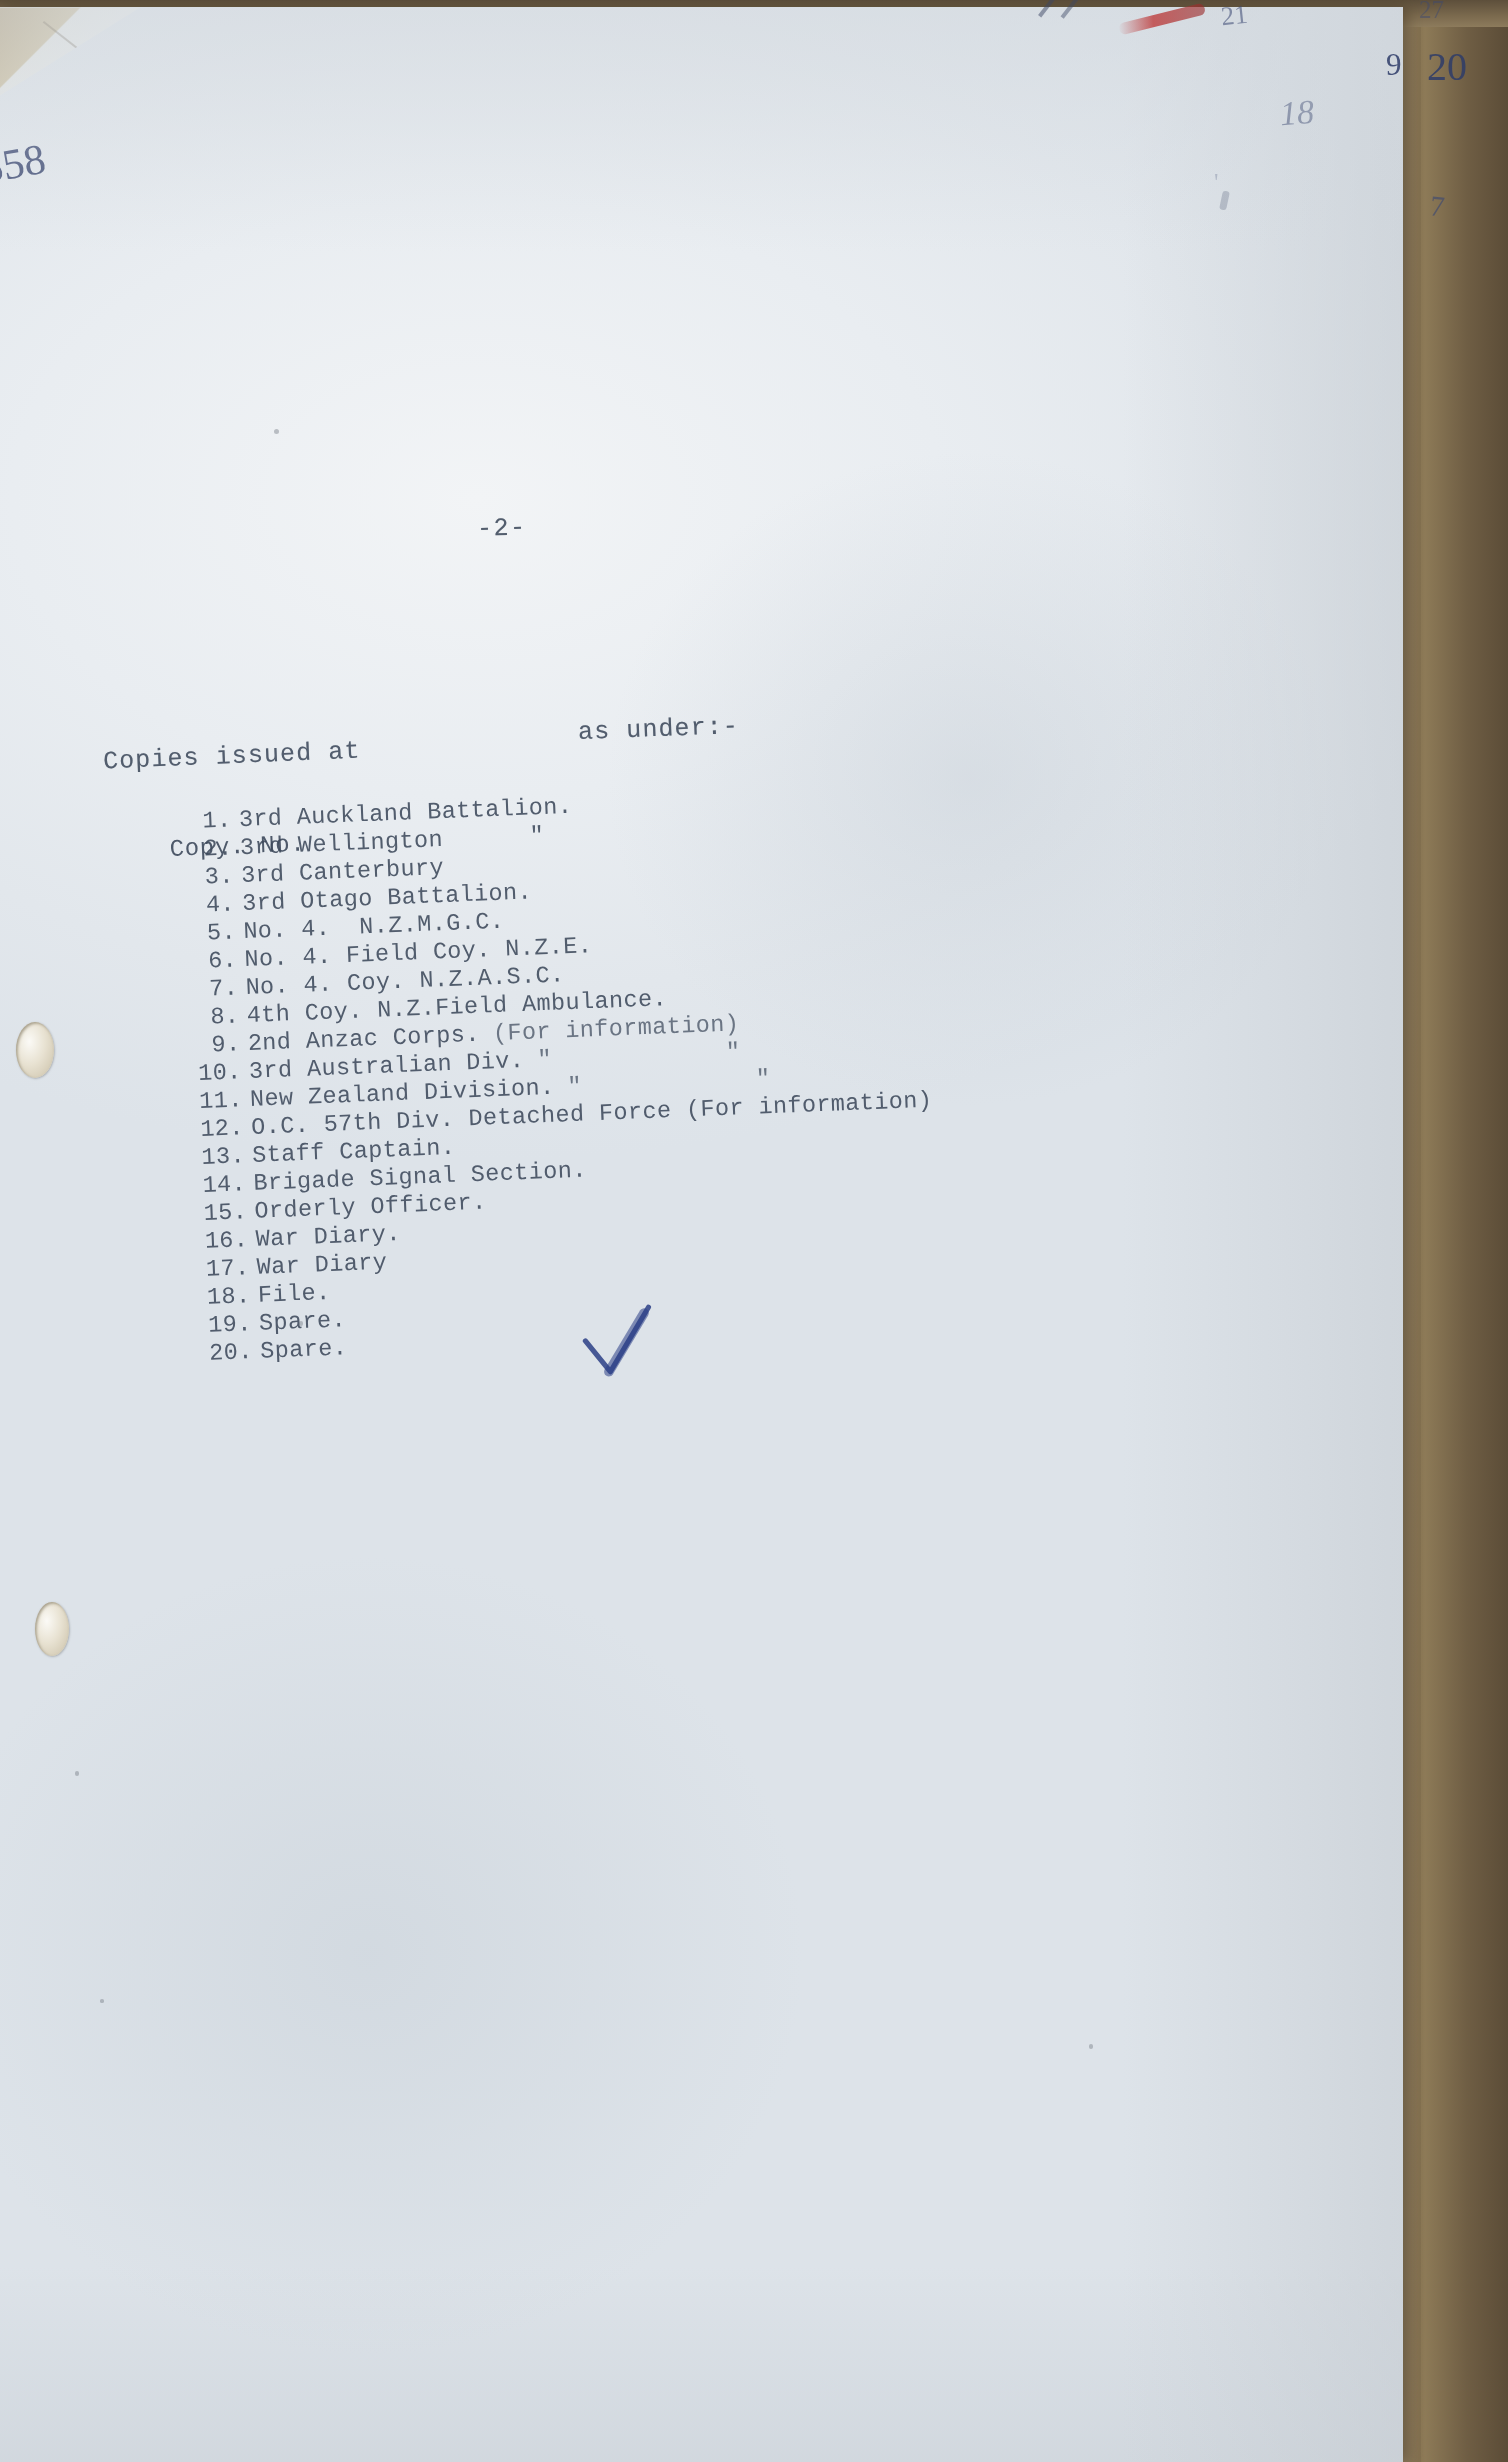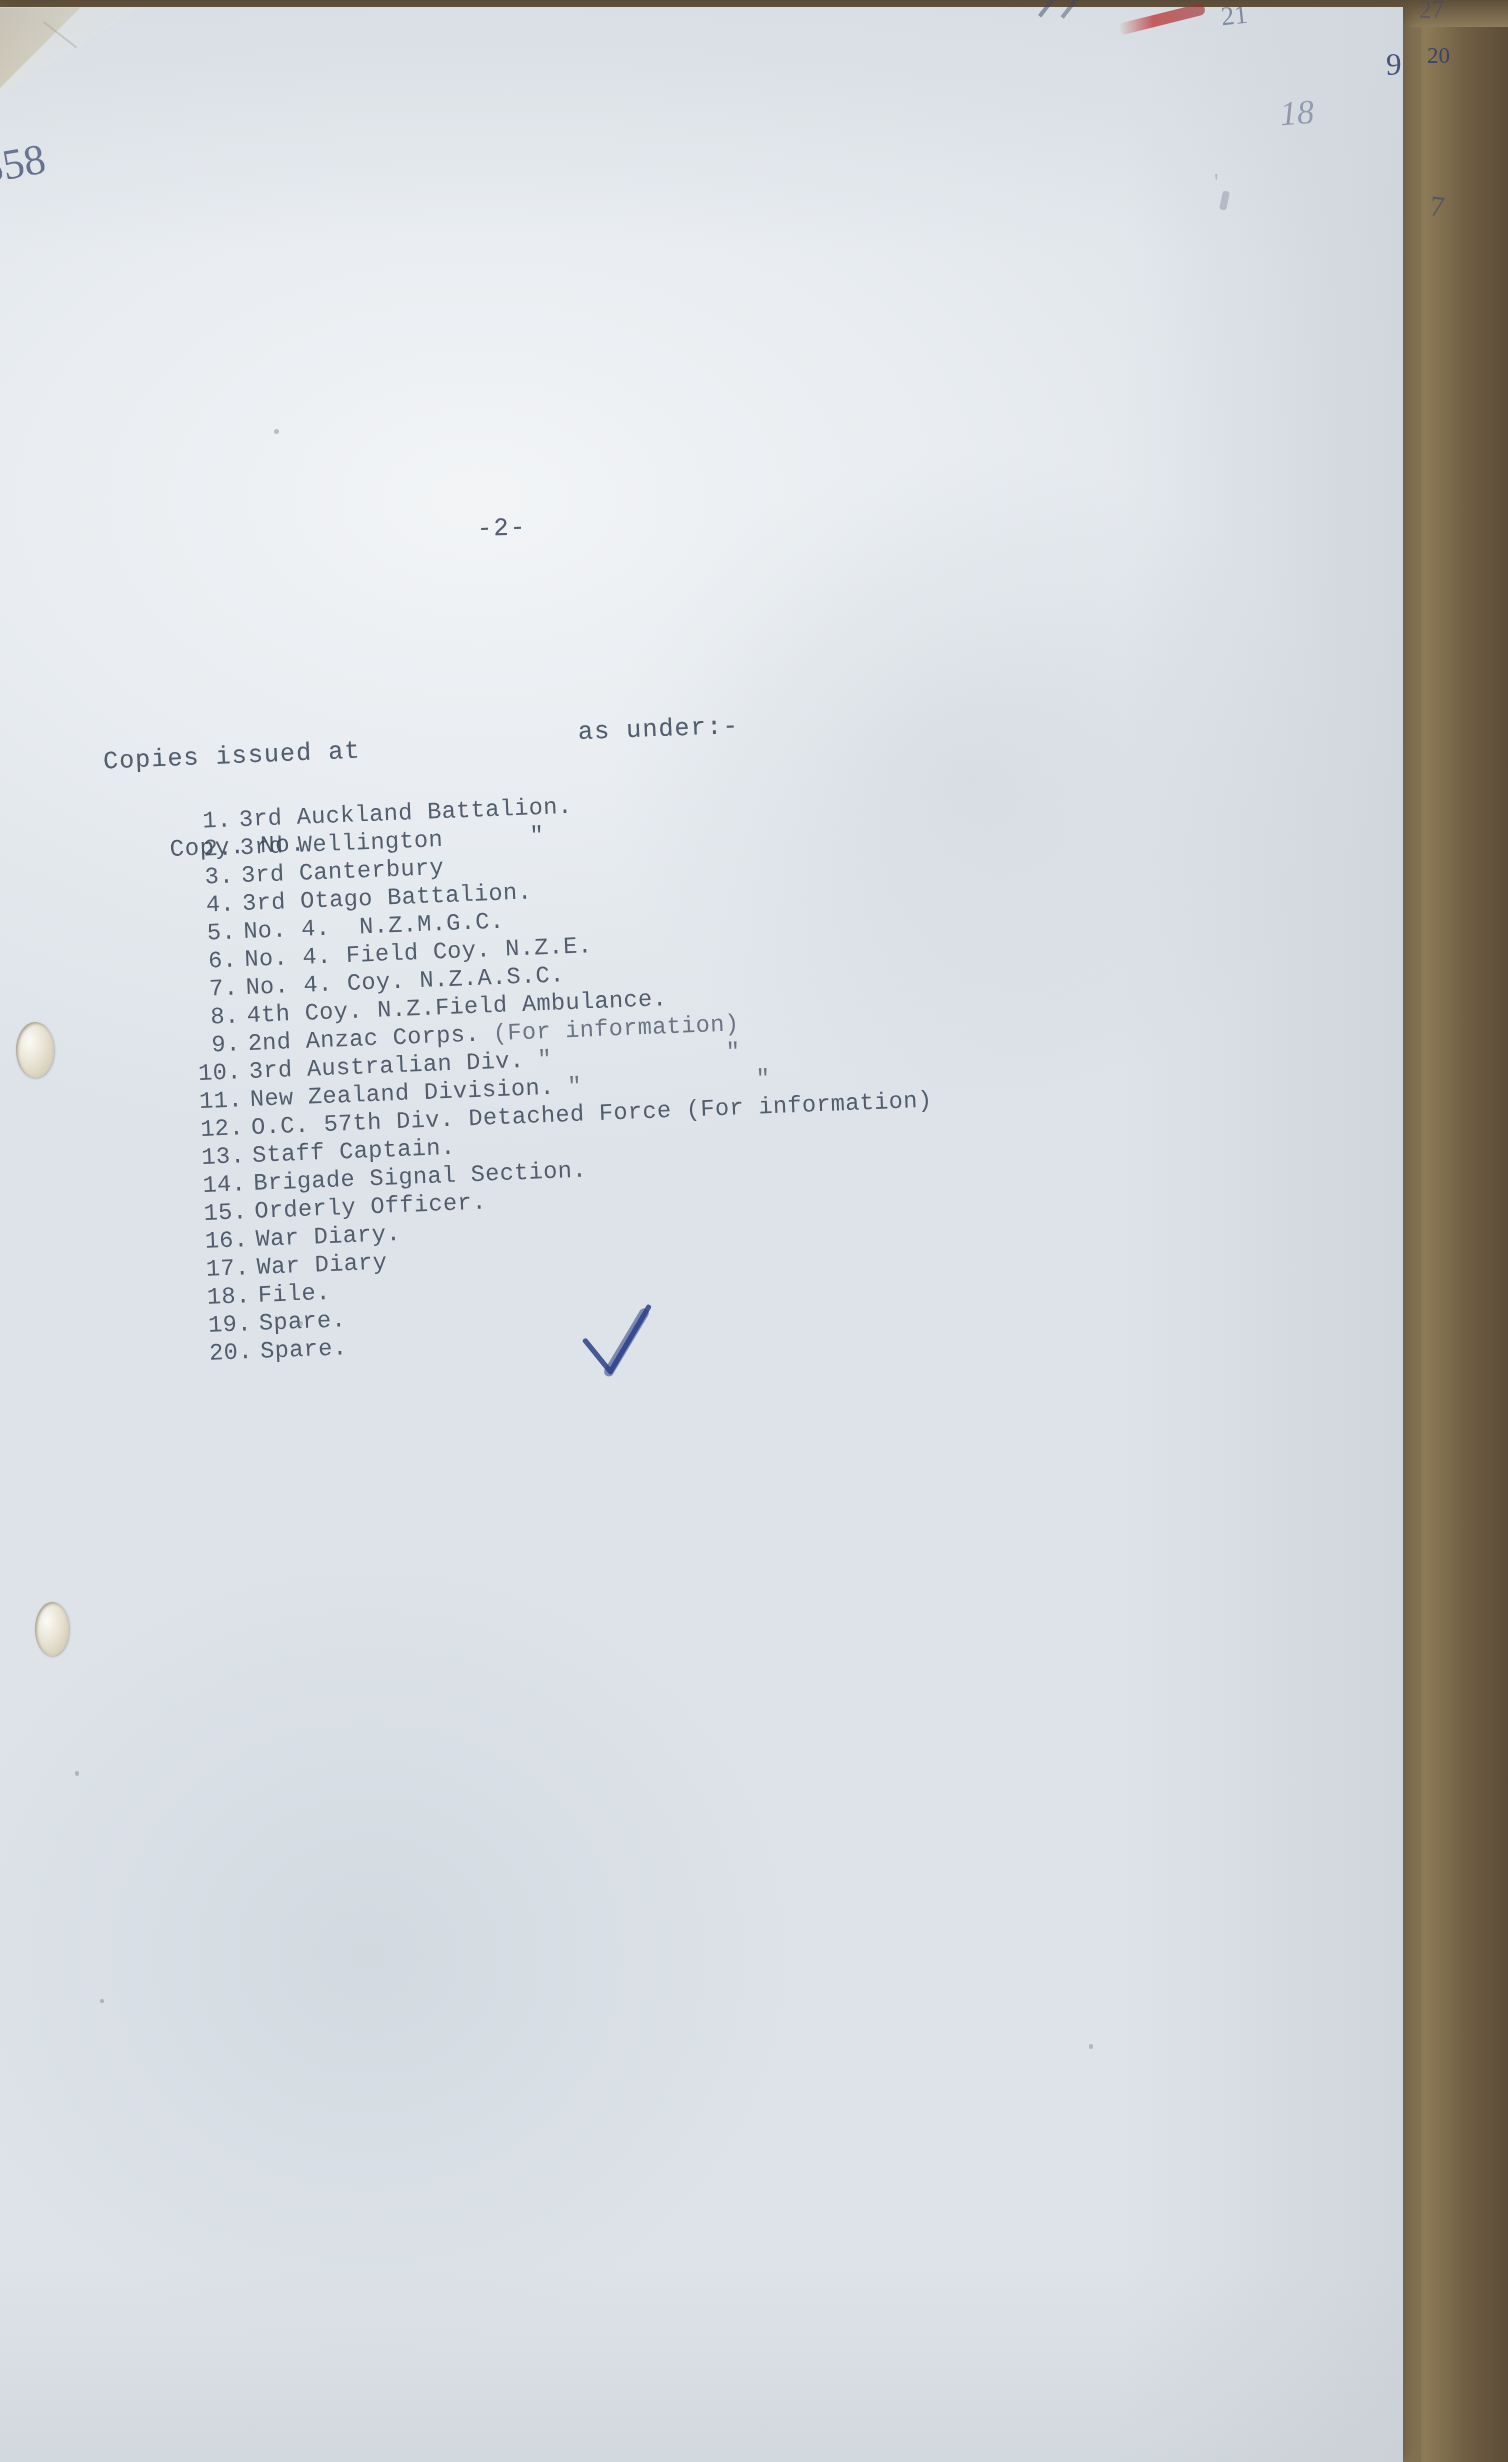--- a/index.html
+++ b/index.html
@@ -210,21 +210,21 @@
     left: 1280px;
     top: 87px;
     font-size: 34px;
     font-style: italic;
     transform: rotate(-4deg);
     color: #2e3c69;
   }
   .ann-20 {
     left: 1427px;
     top: 43px;
-    font-size: 23px;
+    font-size: 40px;
     color: #2e3c69;
   }
   .ann-9 {
     left: 1386px;
     top: 47px;
     font-size: 31px;
     color: #2e3c69;
   }
   .ann-21 {
     left: 1221px;

